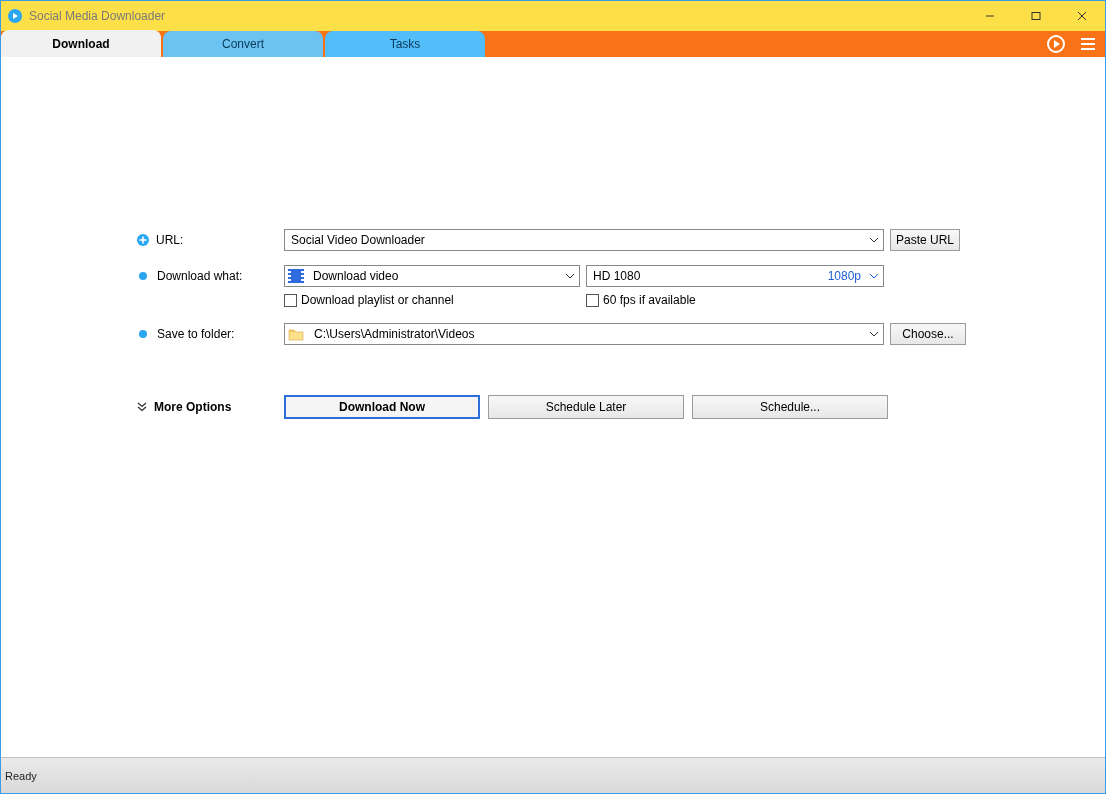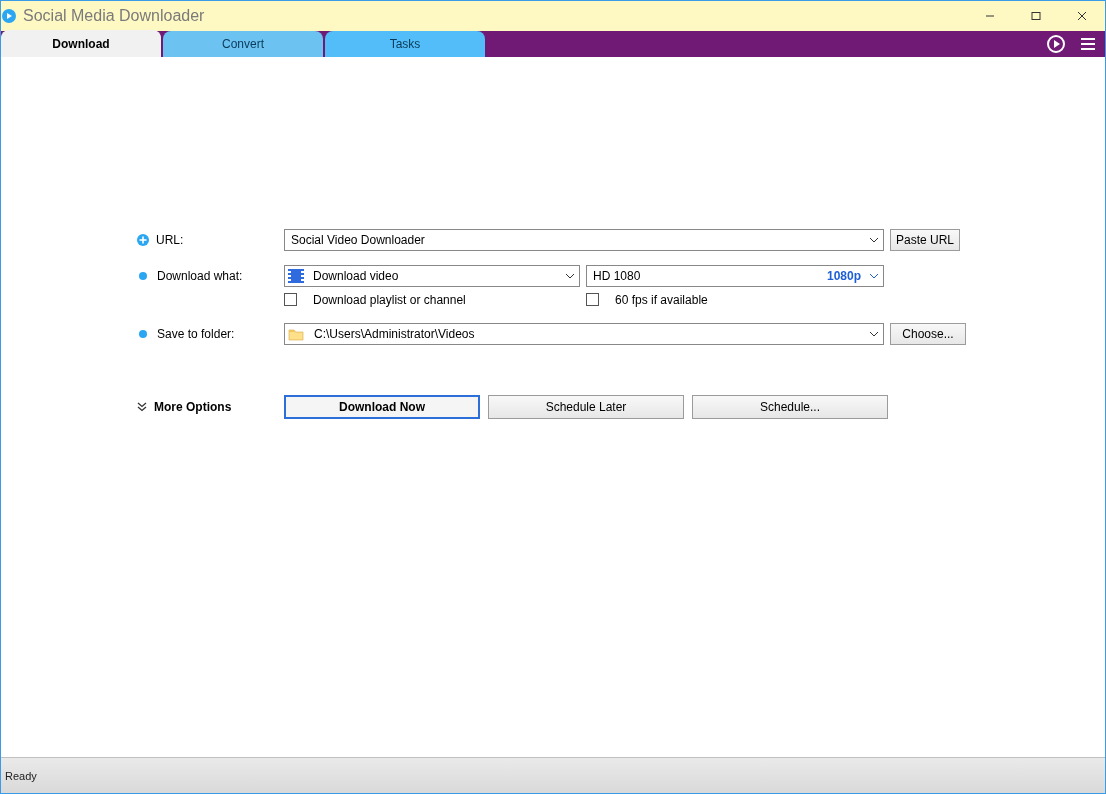--- a/index.html
+++ b/index.html
@@ -1,28 +1,28 @@
 <!DOCTYPE html>
 <html><head>
 <meta charset="utf-8">
 <style>
 * { box-sizing: border-box; margin: 0; padding: 0; font-family: "Segoe UI", Tahoma, sans-serif; }
 html, body { width: 1106px; height: 794px; overflow: hidden; background: #fff; }
 
 .window { width: 1106px; height: 794px; border: 1px solid #3a9be8; display: flex; flex-direction: column; background: #fff; }
 
 
-.titlebar { height: 30px; display: flex; align-items: center; background: #fef9c3; color: #7a7a7a; font-size: 16px; }
+.titlebar { height: 30px; display: flex; align-items: center; padding-left: 6px; background: #fde047; color: #7a7a7a; font-size: 12px; }
 .titlebar .app-icon { width: 16px; height: 16px; margin-right: 6px; display: inline-flex; align-items: center; justify-content: center; }
 .titlebar .title-text { flex: 0 0 auto; }
 .titlebar .spacer { flex: 1; }
 .win-btn { width: 46px; height: 30px; display: flex; align-items: center; justify-content: center; color: #555; }
 
 
-.tabbar { height: 26px; background: #701a75; display: flex; align-items: flex-end; position: relative; }
+.tabbar { height: 26px; background: #f97316; display: flex; align-items: flex-end; position: relative; }
 .tab { height: 26px; width: 160px; display: flex; align-items: center; justify-content: center; font-size: 12px; color: #000; position: relative; }
 .tab.active { background: #f1f1f1; color: #000; font-weight: 600; border-radius: 8px 8px 0 0; box-shadow: 0 -1px 0 #f1f1f1; }
 .tab.inactive { background: #6cc2f1; color: #0b3b5a; border-radius: 8px 8px 0 0; margin-left: 2px; }
 .tab.inactive2 { background: #52bdf8; }
 .tabbar .right-icons { position: absolute; right: 6px; top: 0; height: 26px; display: flex; align-items: center; gap: 10px; }
 .tabbar .right-icons .ticon { width: 22px; height: 22px; display: flex; align-items: center; justify-content: center; color: #fff; }
 
 
 .content { flex: 1; background: #fff; position: relative; }
 .form { position: absolute; left: 135px; top: 172px; width: 830px; }
@@ -31,37 +31,37 @@
 .row-label { width: 148px; display: flex; align-items: center; font-size: 12px; color: #000; }
 .bullet { width: 14px; height: 14px; margin-right: 6px; display: inline-flex; align-items: center; justify-content: center; }
 .bullet-plus svg circle { fill: #2ba6f3; }
 .bullet-dot { width: 8px; height: 8px; border-radius: 50%; background: #2ba6f3; margin-right: 10px; margin-left: 3px; }
 
 .field-area { flex: 1; display: flex; align-items: center; gap: 6px; }
 
 .combo { height: 22px; border: 1px solid #888; background: #fff; display: flex; align-items: center; font-size: 12px; position: relative; }
 .combo .combo-text { flex: 1; padding: 0 6px; overflow: hidden; white-space: nowrap; }
 .combo .combo-arrow { width: 18px; display: flex; align-items: center; justify-content: center; color: #333; }
-.combo .combo-right-label { color: #1e5fd6; padding-right: 4px; font-size: 12px; font-weight: bold; }
+.combo .combo-right-label { color: #1e5fd6; padding-right: 4px; font-size: 12px; }
 
 .url-combo { width: 600px; }
 .btn { height: 22px; border: 1px solid #9b9b9b; background: linear-gradient(#f8f8f8,#e7e7e7); font-size: 12px; display: flex; align-items: center; justify-content: center; cursor: default; }
 .btn.paste { width: 70px; }
 .btn.choose { width: 76px; }
 
 .dw-combo { width: 296px; }
 .dw-combo .film-icon { width: 16px; height: 14px; margin-left: 3px; margin-right: 3px; background: #2f6adf; position: relative; }
 .dw-combo .film-icon::before, .dw-combo .film-icon::after { content: ""; position: absolute; top: 0; bottom: 0; width: 3px; background: repeating-linear-gradient(#2f6adf 0 2px, #fff 2px 4px); }
 .dw-combo .film-icon::before { left: 0; }
 .dw-combo .film-icon::after { right: 0; }
 
 .res-combo { width: 298px; }
 
 .checkbox-row { display: flex; gap: 0; margin-top: -8px; margin-bottom: 16px; margin-left: 148px; }
-.chk { display: flex; align-items: flex-start; font-size: 12px; gap: 16px; }
+.chk { display: flex; align-items: flex-end; font-size: 12px; gap: 4px; }
 .chk .box { width: 13px; height: 13px; border: 1px solid #555; background: #fff; }
 .chk.first { width: 302px; }
 
 .folder-combo { width: 600px; }
 .folder-icon { width: 16px; height: 13px; margin-left: 3px; margin-right: 4px; }
 
 .more-row { margin-top: 50px; }
 .more-label { display: flex; align-items: center; font-size: 12px; cursor: default; font-weight: bold; }
 .more-label .chev { margin-right: 6px; display: inline-flex; }
 

